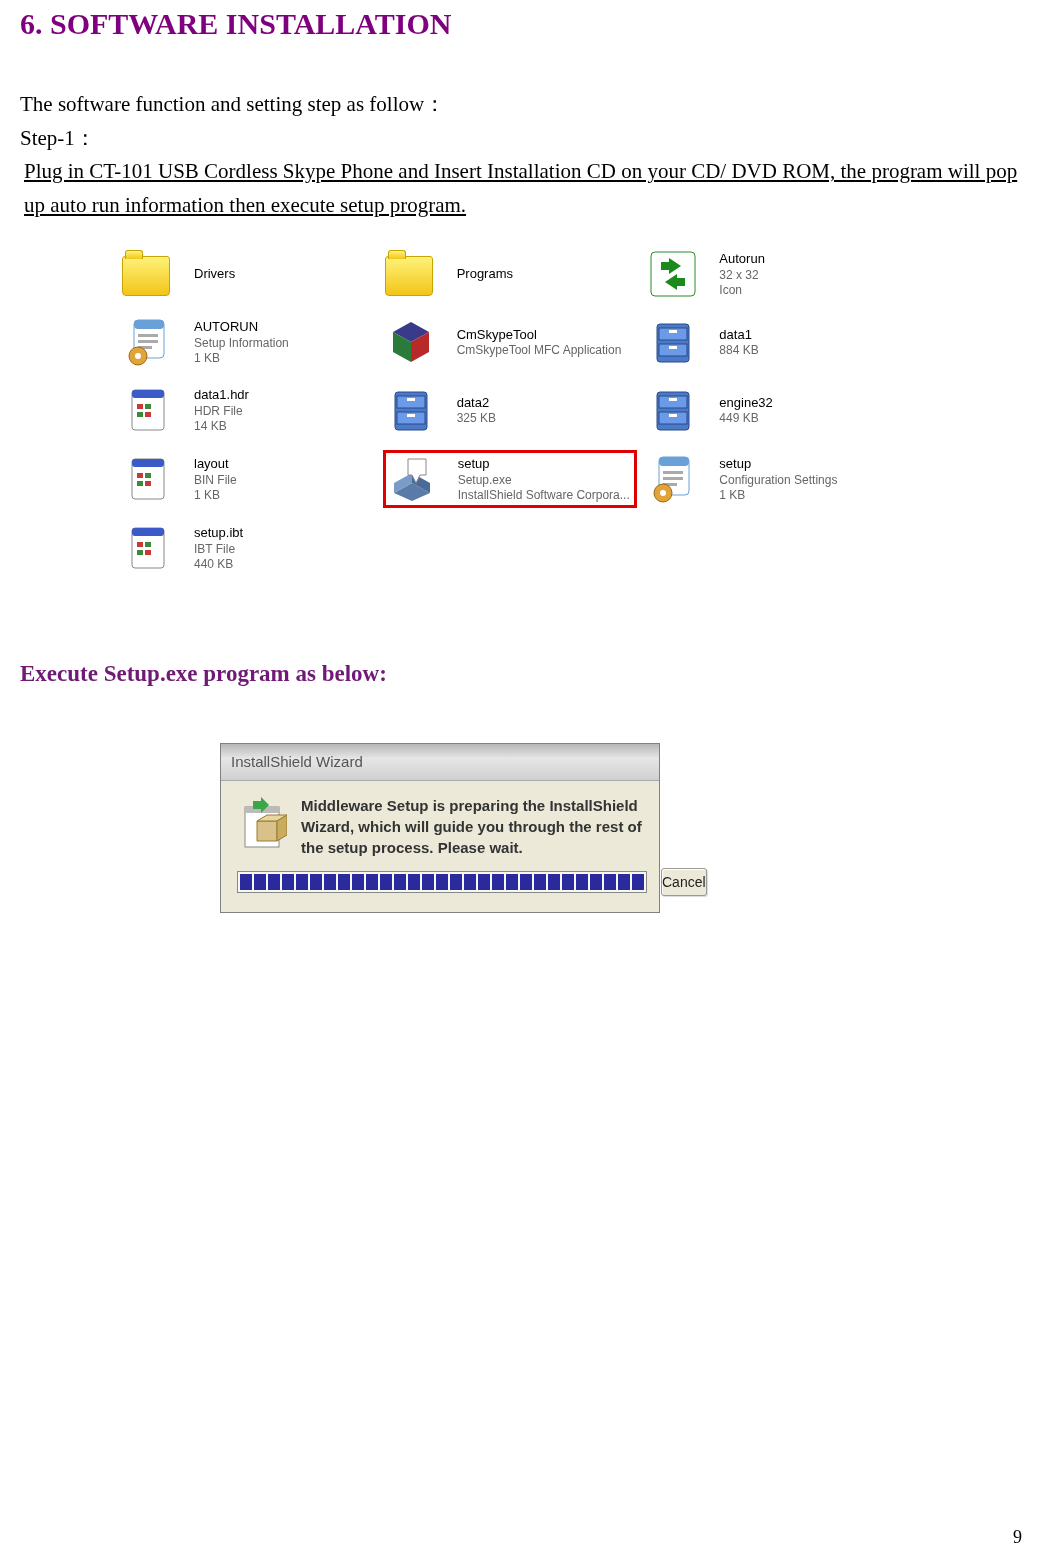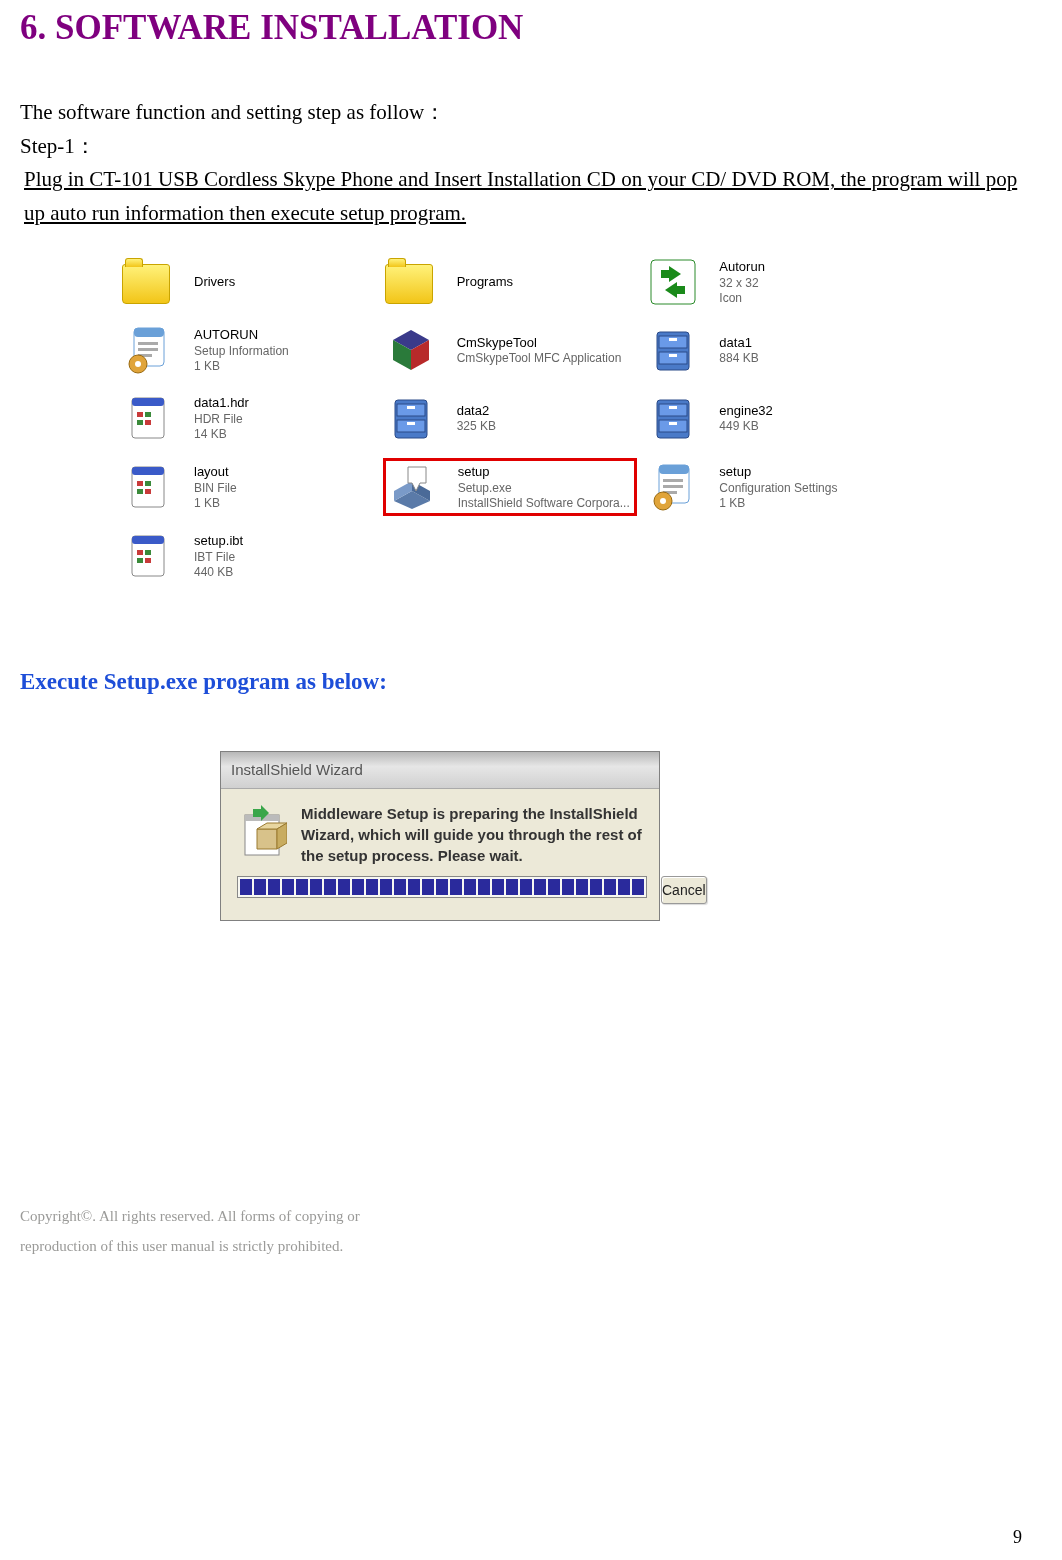--- a/index.html
+++ b/index.html
@@ -7,21 +7,21 @@
       font-family: "Times New Roman", serif;
       background: #fff;
       width: 1062px;
       padding: 0 20px;
       font-size: 21px;
       line-height: 1.6;
       color: #000;
     }
     h1 {
       color: #7f007f;
-      font-size: 35px;
+      font-size: 30px;
       font-weight: bold;
       margin-bottom: 40px;
     }
     .intro { }
     .step {
       display: flex;
       margin-bottom: 24px;
       flex-direction: column;
     }
     .step-label { white-space: nowrap; }
@@ -70,21 +70,21 @@
     .folder-icon::before {
       content: "";
       position: absolute; left: 2px; top: -7px;
       width: 16px; height: 8px;
       background: linear-gradient(#fff27a, #f2c518);
       border: 1px solid #c9a400;
       border-bottom: none;
       border-radius: 3px 3px 0 0;
     }
     .subheading {
-      color: #1d4ed8;
+      color: #701a75;
       font-size: 23px;
       font-weight: bold;
       margin-bottom: 50px;
     }
     
     .wizard {
       width: 440px;
       margin-left: 200px;
       background: #ece9d8;
       border: 1px solid #808080;
@@ -108,20 +108,21 @@
       width: 50px; height: 56px; flex: 0 0 50px;
     }
     .wizard-text {
       font-size: 15px;
       color: #333;
       line-height: 1.4;
       font-family: Tahoma, sans-serif;
     }
     .wizard-footer {
       display: flex;
+      align-items: center;
       gap: 14px;
       padding: 0 16px 16px 16px;
     }
     .progress {
       flex: 1;
       height: 22px;
       border: 1px solid #888;
       background: #f7f7f2;
       padding: 2px;
       display: flex;
@@ -412,20 +413,16 @@
           <div class="progress-block"></div>
           <div class="progress-block"></div>
           <div class="progress-block"></div>
           <div class="progress-block"></div>
           <div class="progress-block"></div>
         </div>
     <button class="btn">Cancel</button>
   </div>
 </div>
 
-<div class="footer">
-  <div>Copyright©. All rights reserved. All forms of copying or</div>
-  <div>reproduction of this user manual is strictly prohibited.</div>
+
+<div class="page-number">9</div>
+
 </div>
 
-<div class="page-number">9</div>
-
-</div>
-
 </body></html>

